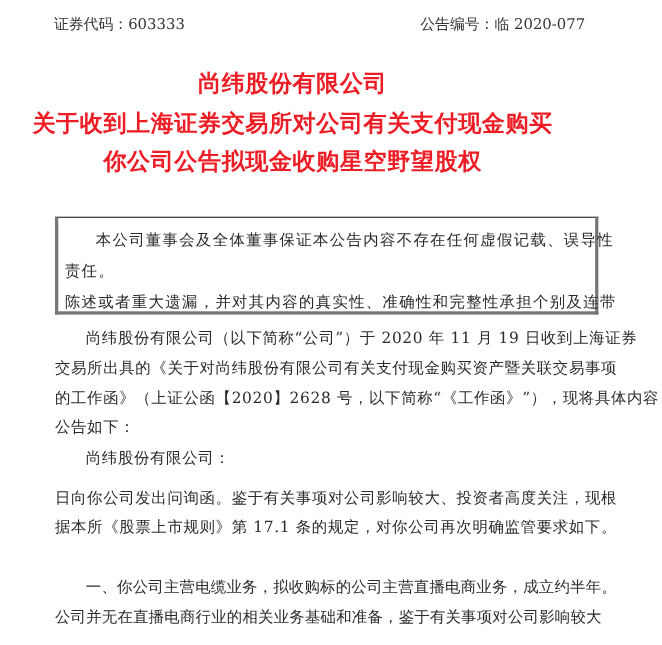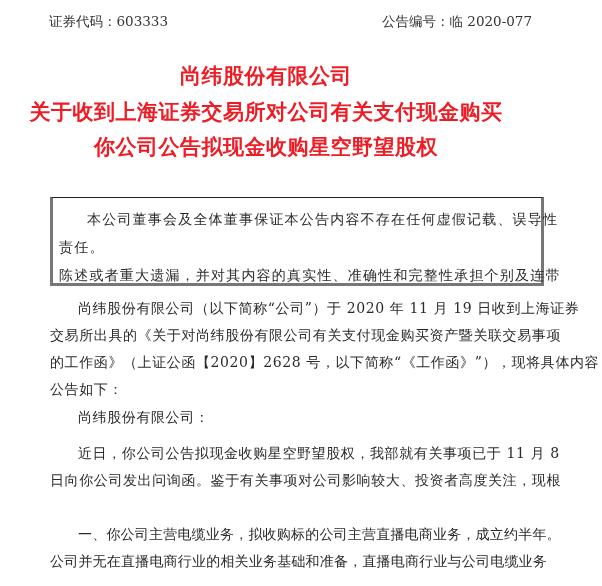--- a/index.html
+++ b/index.html
@@ -58,20 +58,20 @@
   <span class="line">交易所出具的《关于对尚纬股份有限公司有关支付现金购买资产暨关联交易事项</span>
   <span class="line">的工作函》（上证公函【2020】2628 号，以下简称“《工作函》”），现将具体内容</span>
   <span class="line">公告如下：</span>
 </div>
 
 <div class="para p2">
   <span class="line indent28">尚纬股份有限公司：</span>
 </div>
 
 <div class="para p3">
-  <span class="line indent28">近日，你公司公告拟现金收购星空野望股权，我部就有关事项已于 11 月 8</span>
   <span class="line">日向你公司发出问询函。鉴于有关事项对公司影响较大、投资者高度关注，现根</span>
+  <span class="line">据本所《股票上市规则》第 17.1 条的规定，对你公司再次明确监管要求如下。</span>
 </div>
 
 <div class="para p4">
   <span class="line indent28">一、你公司主营电缆业务，拟收购标的公司主营直播电商业务，成立约半年。</span>
-  <span class="line">公司并无在直播电商行业的相关业务基础和准备，直播电商行业与公司电缆业务</span>
+  <span class="line">公司并无在直播电商行业的相关业务基础和准备，鉴于有关事项对公司影响较大</span>
 </div>
 
 </body></html>

